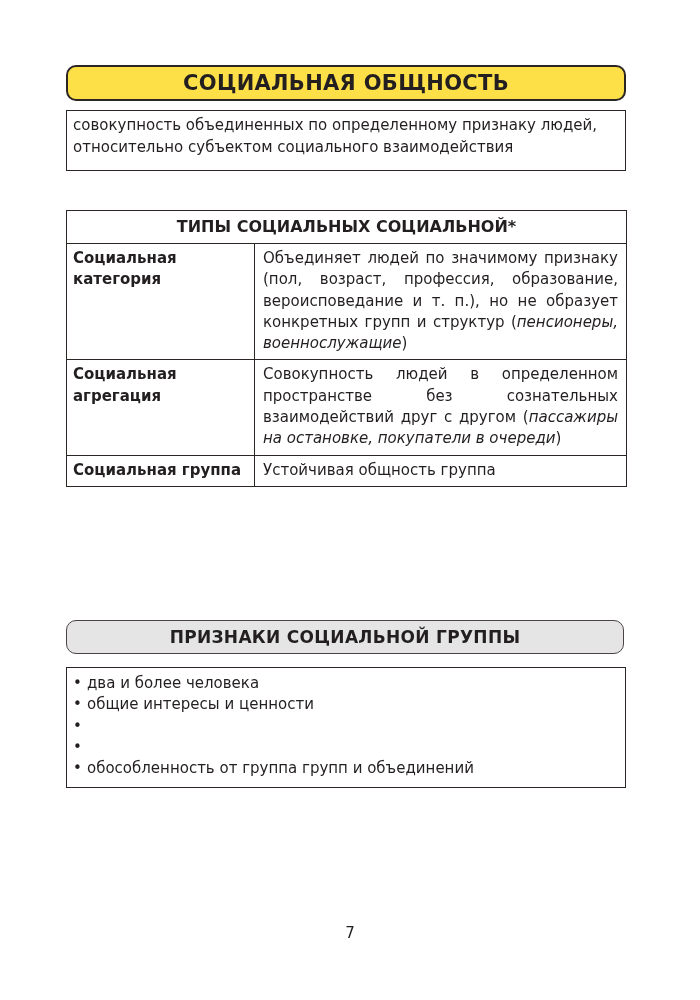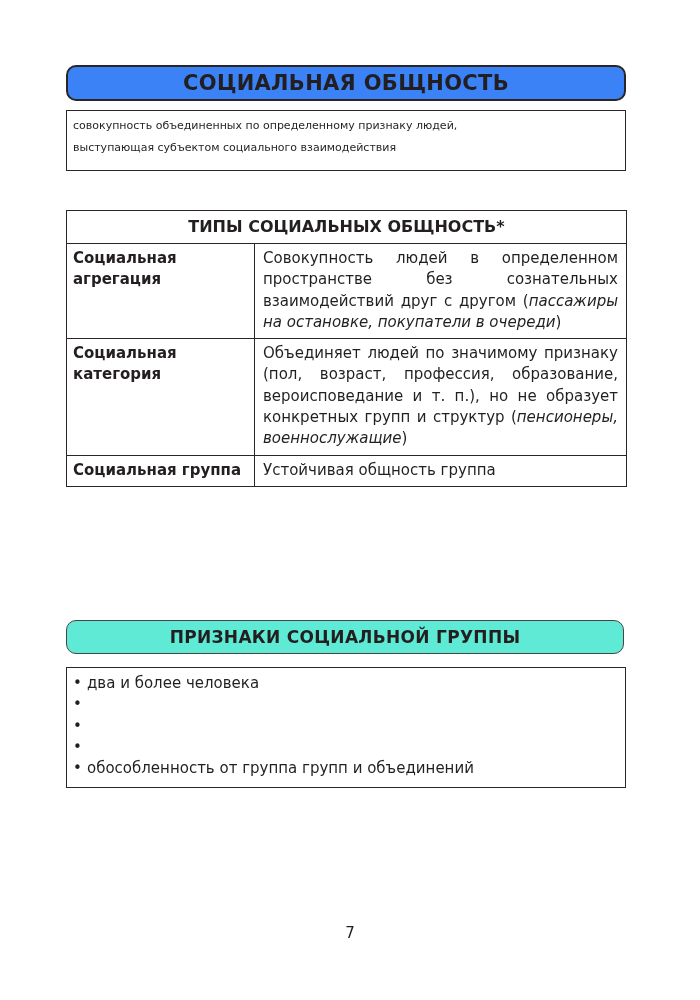--- a/index.html
+++ b/index.html
@@ -1,87 +1,88 @@
 <!DOCTYPE html>
 <html><head>
 <meta charset="utf-8">
 <style>
   html, body { margin:0; padding:0; }
   body { width:700px; height:1000px; background:#ffffff; position:relative;
          font-family:"DejaVu Sans","Liberation Sans",sans-serif; color:#231f20; overflow:hidden; }
   .title-box { position:absolute; left:66px; top:65px; width:556px; height:32px;
-               border:2px solid #2b2523; border-radius:10px; background:#3b82f6;
+               border:2px solid #2b2523; border-radius:10px; background:#fde047;
                display:flex; align-items:center; justify-content:center;
                font-size:21px; font-weight:bold; letter-spacing:0.3px; }
   .def-box { position:absolute; left:66px; top:110px; width:546px; height:51px;
              border:1.3px solid #2b2523; padding:4px 6px 4px 6px;
-             font-size:11px; line-height:21.5px; }
+             font-size:15px; line-height:21.5px; }
   table.types { position:absolute; left:66px; top:210px; width:561px;
                 border-collapse:collapse; font-size:15px; line-height:21.3px; }
   table.types td, table.types th { border:1.3px solid #2b2523; vertical-align:top; }
   table.types th { font-weight:bold; font-size:16px; height:32px; text-align:center;
                    vertical-align:middle; padding:0; }
   table.types td.term { width:175px; font-weight:bold; padding:4px 6px; }
   table.types td.desc { padding:4px 8px 5px 8px; text-align:justify; }
   table.types td i { font-style:italic; }
   .h2-box { position:absolute; left:66px; top:620px; width:556px; height:32px;
-            border:1.6px solid #4a4442; border-radius:10px; background:#5eead4;
+            border:1.6px solid #4a4442; border-radius:10px; background:#e5e5e5;
             display:flex; align-items:center; justify-content:center;
             font-size:17px; font-weight:bold; letter-spacing:0.3px; }
   .list-box { position:absolute; left:66px; top:667px; width:546px; height:114px;
               border:1.3px solid #2b2523; padding:5px 6px 0 6px; }
   .list-box ul { list-style:none; margin:0; padding:0; font-size:15px; line-height:21.3px; }
   .list-box li { display:flex; }
   .list-box .bullet { width:14px; flex:none; }
   .page-num { position:absolute; top:924px; left:0; width:700px; text-align:center; font-size:15px; }
 </style>
 </head>
 <body>
 
 <div class="title-box">
   <span>СОЦИАЛЬНАЯ ОБЩНОСТЬ</span>
 </div>
 
 <div class="def-box">
   <div>совокупность объединенных по определенному признаку людей,</div>
-  <div>выступающая субъектом социального взаимодействия</div>
+  <div>относительно субъектом социального взаимодействия</div>
 </div>
 
 <table class="types">
   <tbody>
       <tr>
-    <th colspan="2">ТИПЫ СОЦИАЛЬНЫХ ОБЩНОСТЬ*</th>
+    <th colspan="2">ТИПЫ СОЦИАЛЬНЫХ СОЦИАЛЬНОЙ*</th>
+  </tr>
+  <tr>
+    <td class="term">Социальная категория</td>
+    <td class="desc"><span>Объединяет людей по значимому признаку (пол, возраст, профессия, образование, вероисповедание и т. п.), но не образует конкретных групп и структур (</span><i>пенсионеры, военнослужащие</i><span>)</span></td>
   </tr>
   <tr>
     <td class="term">Социальная агрегация</td>
     <td class="desc"><span>Совокупность людей в определенном пространстве без сознательных взаимодействий друг с другом (</span><i>пассажиры на остановке, покупатели в очереди</i><span>)</span></td>
-  </tr>
-  <tr>
-    <td class="term">Социальная категория</td>
-    <td class="desc"><span>Объединяет людей по значимому признаку (пол, возраст, профессия, образование, вероисповедание и т. п.), но не образует конкретных групп и структур (</span><i>пенсионеры, военнослужащие</i><span>)</span></td>
   </tr>
   <tr>
     <td class="term">Социальная группа</td>
     <td class="desc"><span>Устойчивая общность группа</span></td>
   </tr>
 </tbody>
   </table>
 
 <div class="h2-box">
   <span>ПРИЗНАКИ СОЦИАЛЬНОЙ ГРУППЫ</span>
 </div>
 
 <div class="list-box">
   <ul>
     <li>
         <span class="bullet">•</span>
         <span>два и более человека</span>
       </li>
     <li>
         <span class="bullet">•</span>
+        <span>общие интересы и ценности</span>
       </li>
     <li>
         <span class="bullet">•</span>
       </li>
     <li>
         <span class="bullet">•</span>
       </li>
     <li>
         <span class="bullet">•</span>
         <span>обособленность от группа групп и объединений</span>

